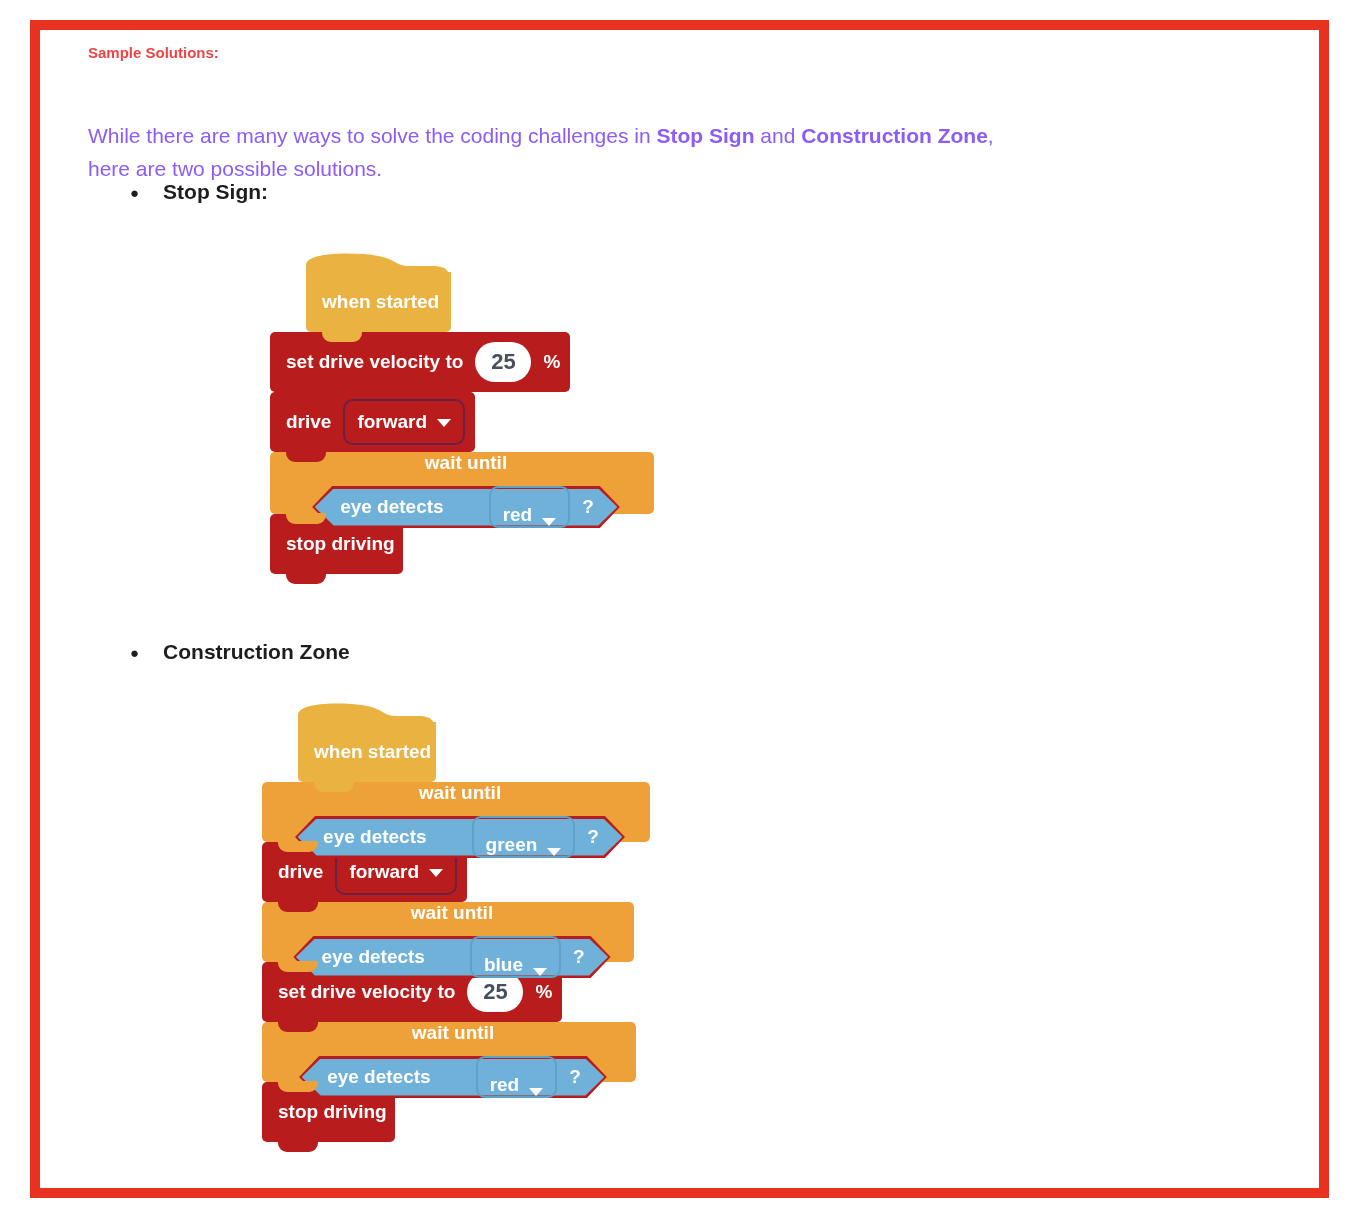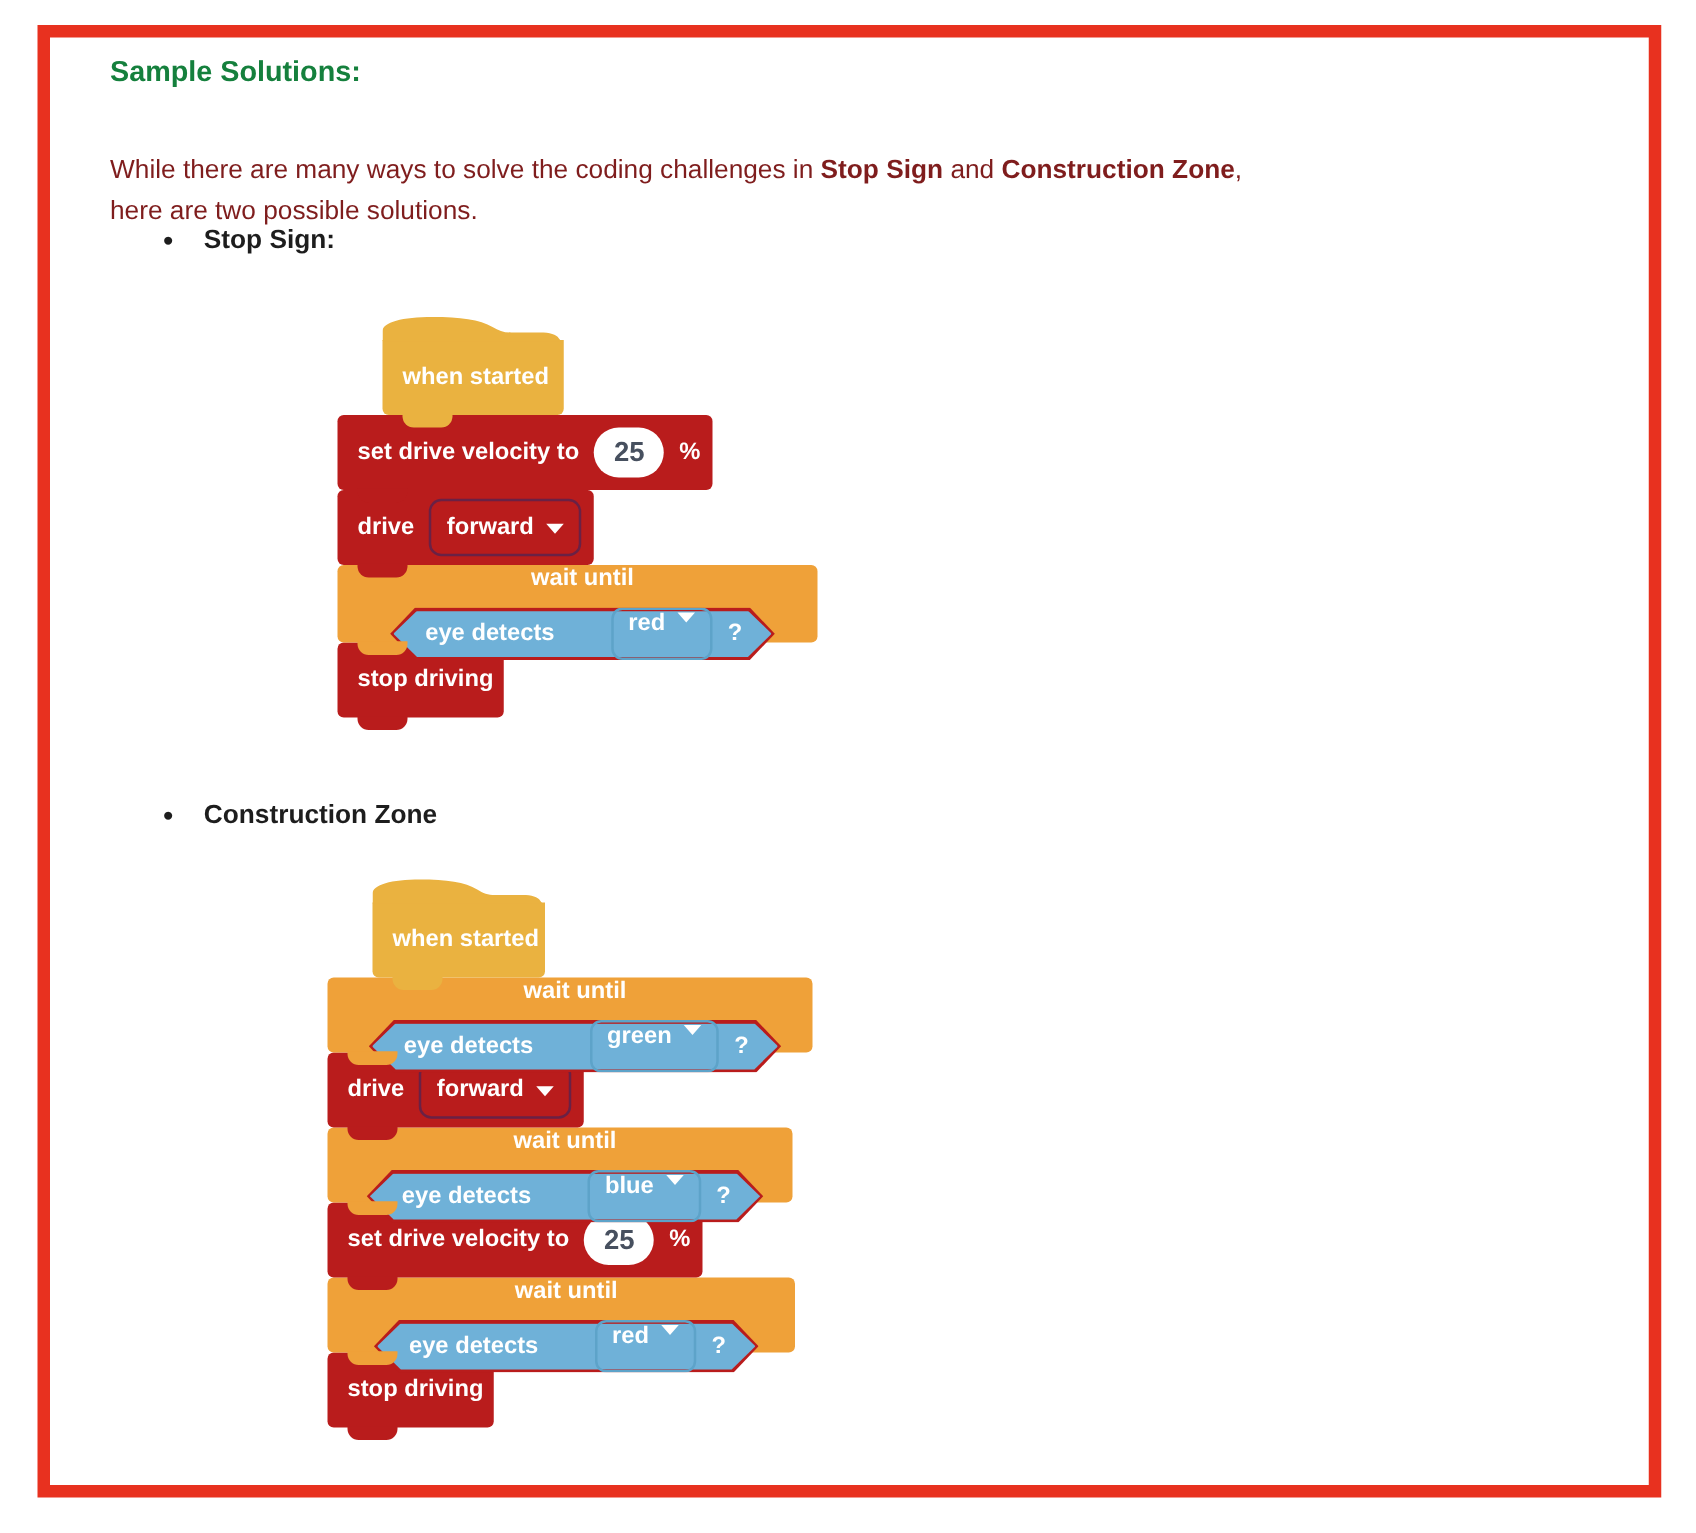--- a/index.html
+++ b/index.html
@@ -6,24 +6,24 @@
   body{
     width:1357px;height:1226px;position:relative;background:#ffffff;
     font-family:"Liberation Sans", sans-serif;overflow:hidden;
   }
   .frame{
     position:absolute;left:30px;top:20px;width:1299px;height:1178px;
     box-sizing:border-box;border:10px solid #e8311f;background:#ffffff;
   }
   
   .heading{
-    position:absolute;left:88px;top:44px;font-size:23px;font-weight:700;color:#15803d;
+    position:absolute;left:88px;top:44px;font-size:15px;font-weight:700;color:#ef4444;
   }
   .intro{
-    position:absolute;left:88px;top:98px;font-size:21px;color:#7f1d1d;line-height:33px;
+    position:absolute;left:88px;top:98px;font-size:21px;color:#8b5cf6;line-height:33px;
   }
   .intro b{font-weight:700;}
   .bullet-row{
     position:absolute;left:130px;display:flex;align-items:center;gap:24px;
     font-size:21px;font-weight:700;color:#1d1d1d;
   }
   .bullet-row .dot{font-size:15px;line-height:1;}
   
   .stack{position:absolute;}
   .blk{
@@ -64,21 +64,21 @@
   }
   .bool-in{
     position:absolute;inset:2.5px;background:#6fb1d8;
     clip-path:polygon(19px 0, calc(100% - 19px) 0, 100% 50%, calc(100% - 19px) 100%, 19px 100%, 0 50%);
   }
   .bool-content{
     position:relative;z-index:1;display:flex;align-items:center;justify-content:space-between;
     width:100%;padding:0 26px 0 28px;box-sizing:border-box;gap:12px;
   }
   .dd-bool{
-    display:flex;align-items:flex-start;gap:10px;height:38px;padding:0 12px;
+    display:flex;align-items:flex-end;gap:10px;height:38px;padding:0 12px;
     border:2px solid #5da3c9;border-radius:9px;cursor:pointer;margin-left:33px;
   }
   .q{font-weight:700;}
 </style>
 </head>
 <body>
 
 <div class="frame"></div>
 
 <div class="heading">Sample Solutions:</div>

